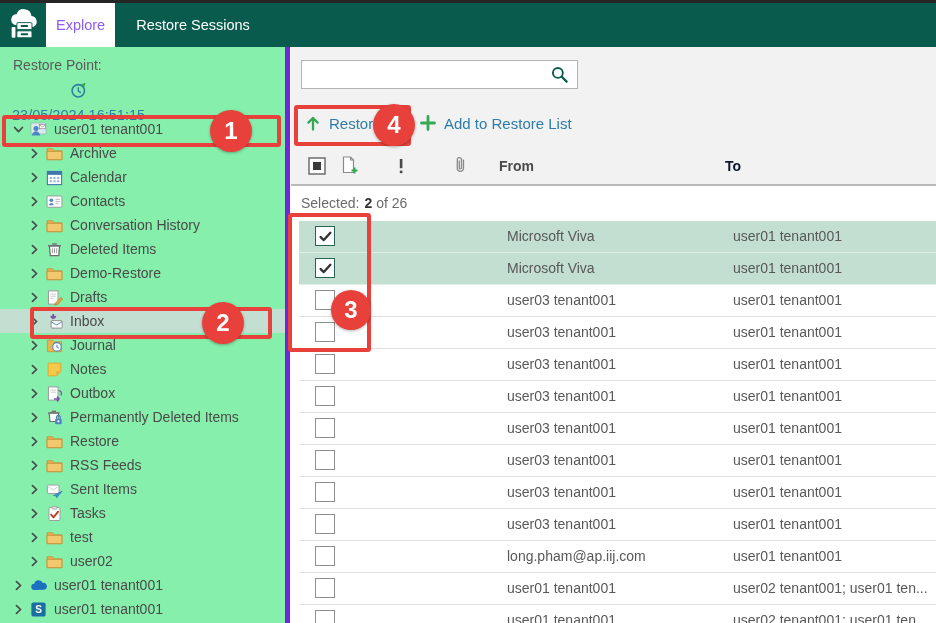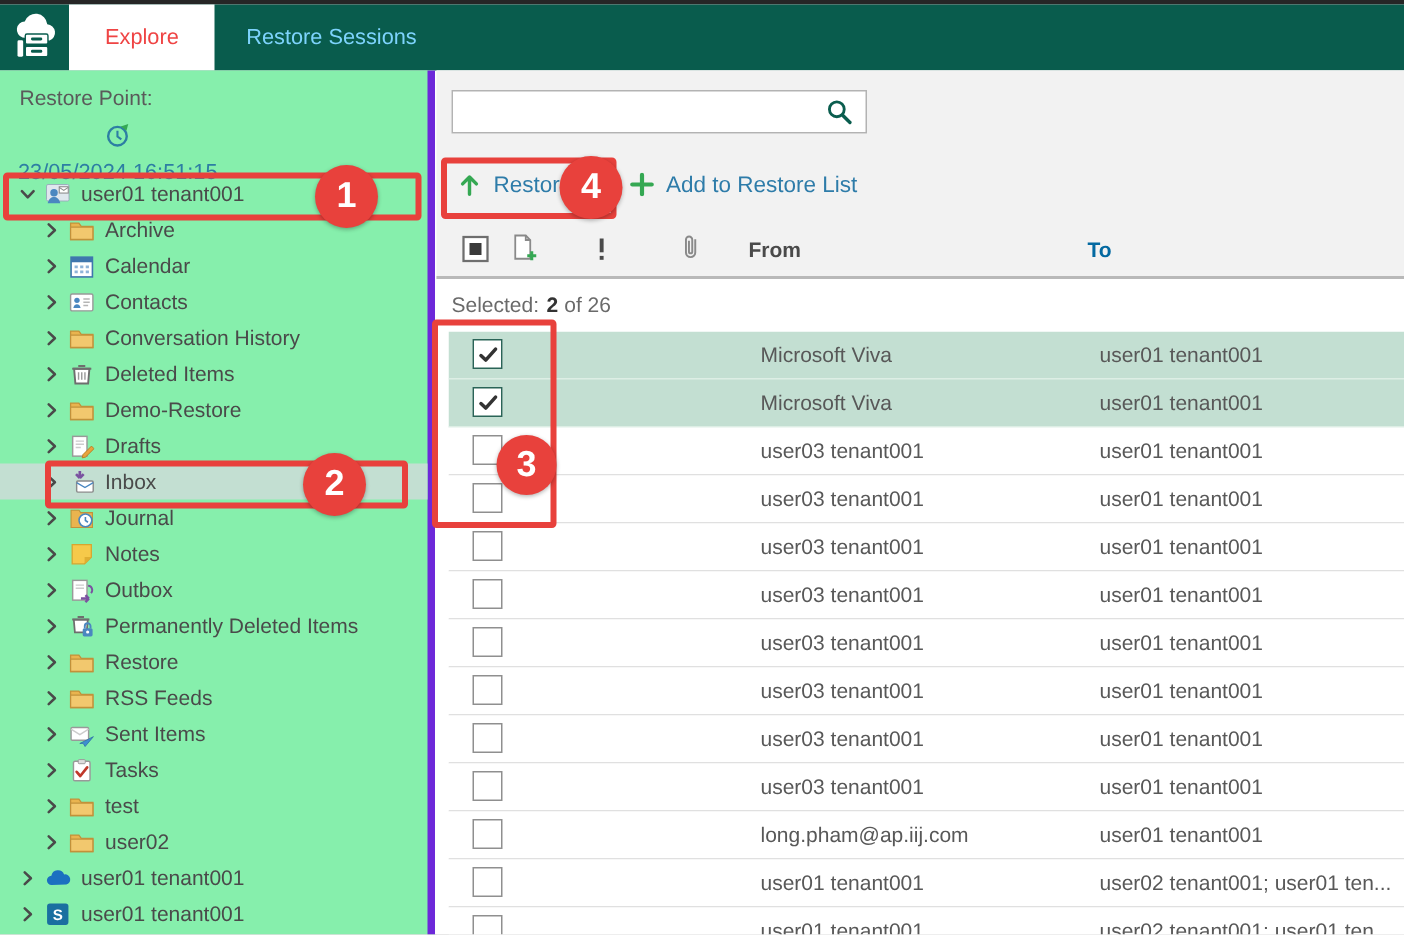--- a/index.html
+++ b/index.html
@@ -4,22 +4,22 @@
 <style>
   * { margin:0; padding:0; box-sizing:border-box; }
   body { background:#888; font-family:"Liberation Sans", sans-serif; }
   .app { position:relative; width:936px; height:623px; background:#fff; overflow:hidden; }
 
   
   .topstrip { position:absolute; top:0; left:0; right:0; height:3px; background:#262626; }
   .topbar { position:absolute; top:3px; left:0; right:0; height:44px; background:#095c4d; display:flex; align-items:stretch; }
   .logo { width:46px; display:flex; align-items:center; justify-content:center; }
   .logo .icon { width:34px; height:34px; }
-  .tab { display:flex; align-items:center; padding:0 21px; font-size:14.5px; color:#7dd3fc; cursor:default; }
-  .tab.active { background:#fff; color:#ef4444; padding:0 24px; }
+  .tab { display:flex; align-items:center; padding:0 21px; font-size:14.5px; color:#ffffff; cursor:default; }
+  .tab.active { background:#fff; color:#8b5cf6; padding:0 10px; }
 
   
   .sidebar { position:absolute; top:47px; left:0; width:290px; bottom:0; background:#86efac; border-right:5px solid #6d28d9; }
   .rp-label { position:absolute; left:13px; top:10px; font-size:14px; color:#5a5a5a; }
   .rp-row { position:absolute; left:12px; top:34px; display:flex; align-items:center; gap:8px;flex-direction:column; }
   .rp-row .icon { width:18px; height:18px; }
   .rp-value { font-size:14.5px; color:#2d7ea3; }
   .tree { position:absolute; top:70px; left:0; right:0; }
   .tree-row { display:flex; align-items:center; height:24px; white-space:nowrap; cursor:default; }
   .tree-row.level0 { padding-left:12px; }
@@ -39,21 +39,21 @@
   .tool-btn .icon { width:16px; height:16px; }
   .btn-restore { left:14px; }
   .btn-add { left:129px; }
   .list-header { position:absolute; top:100px; left:0; right:0; height:39px; border-bottom:2px solid #b9b9b9; }
   .list-header .hicon { position:absolute; width:20px; height:20px; }
   .h-select { left:16px; top:9px; }
   .h-new { left:48px; top:8px; }
   .h-imp { left:100px; top:9px; }
   .h-clip { left:160px; top:8px; }
   .h-from { position:absolute; left:208px; top:11px; font-size:14px; font-weight:bold; color:#4a4a4a; }
-  .h-to { position:absolute; left:434px; top:11px; font-size:14px; font-weight:bold; color:#0369a1; }
+  .h-to { position:absolute; left:434px; top:11px; font-size:14px; font-weight:bold; color:#0f172a; }
   .selected-line { position:absolute; top:139px; left:0; right:0; height:27px; line-height:35px; padding-left:10px; font-size:14px; color:#6a6a6a; background:#fff; }
   .selected-line .cnt { color:#333; font-weight:bold; margin:0 4px 0 5px; }
   .msg-list { position:absolute; top:174px; left:0; right:0; bottom:0; overflow:hidden;margin-left:8px; }
   .msg-row { position:relative; height:32px; border-bottom:1px solid #e0e0e0; background:#fff; }
   .msg-row.highlighted { background:#c3dfd2; border-bottom-color:#ddeee5; }
   .checkbox { position:absolute; left:16px; top:5px; width:20px; height:20px; background:#fff; border:1px solid #8f8f8f; display:flex; align-items:center; justify-content:center; }
   .checkbox.checked { border-color:#2a6457; }
   .checkbox .icon { width:15px; height:15px; }
   .cell-from { position:absolute; left:208px; top:0; line-height:31px; font-size:14px; color:#585858; white-space:nowrap; }
   .cell-to { position:absolute; left:434px; top:0; line-height:31px; font-size:14px; color:#585858; white-space:nowrap; }

